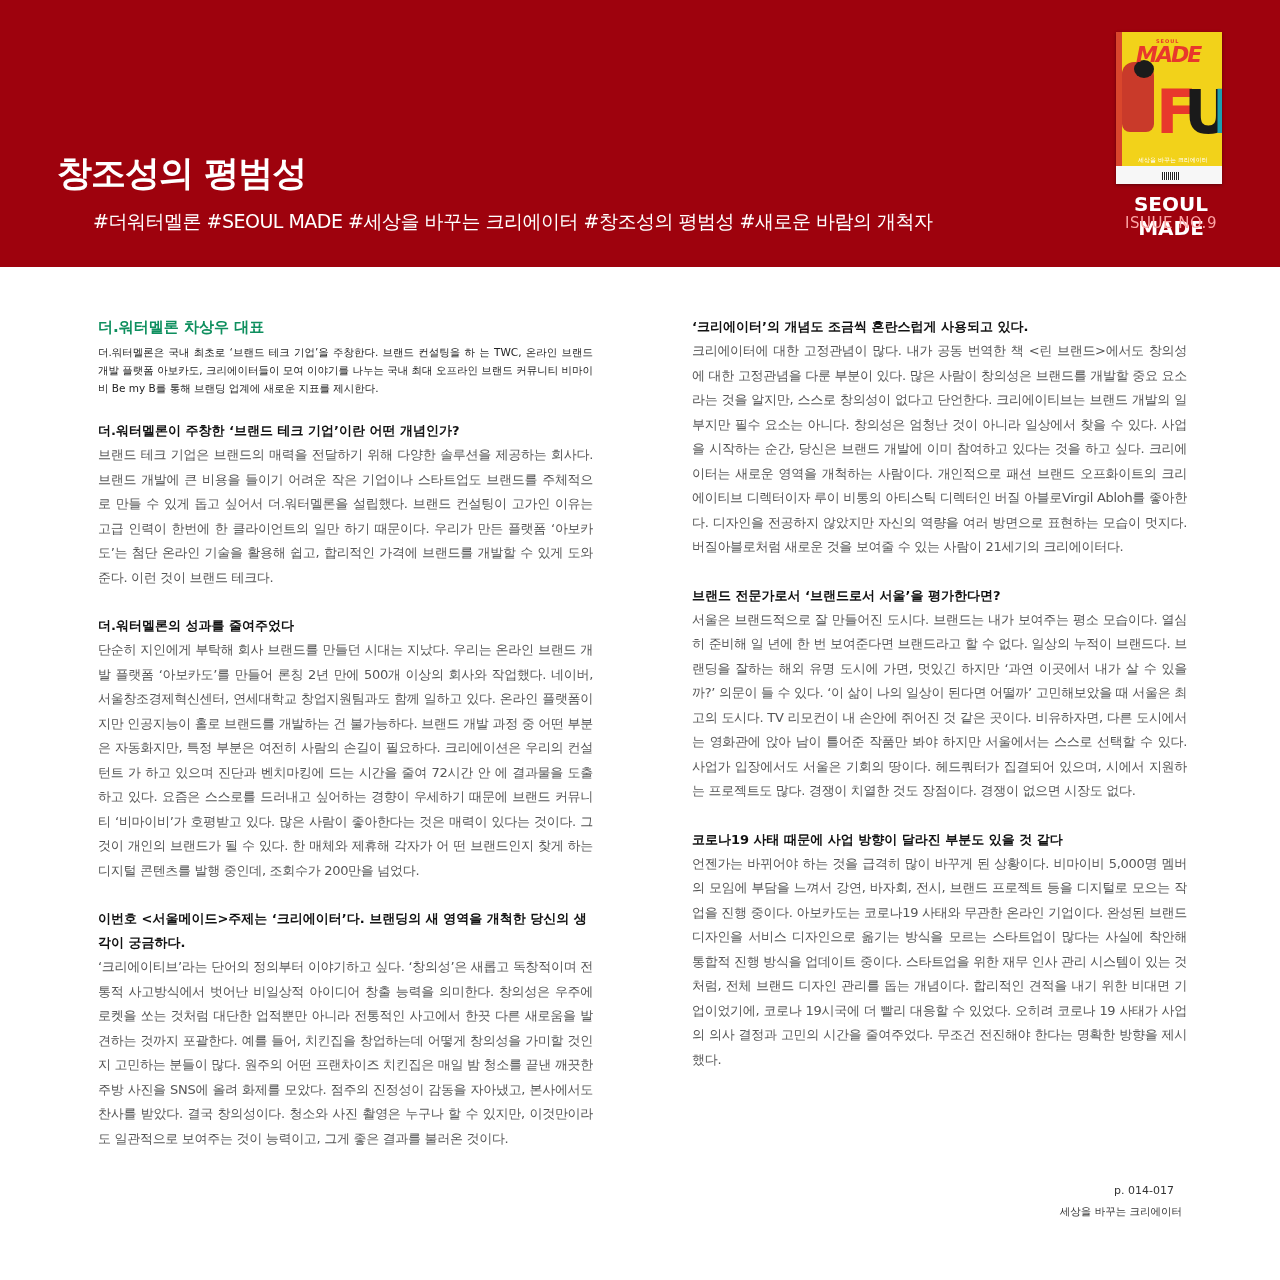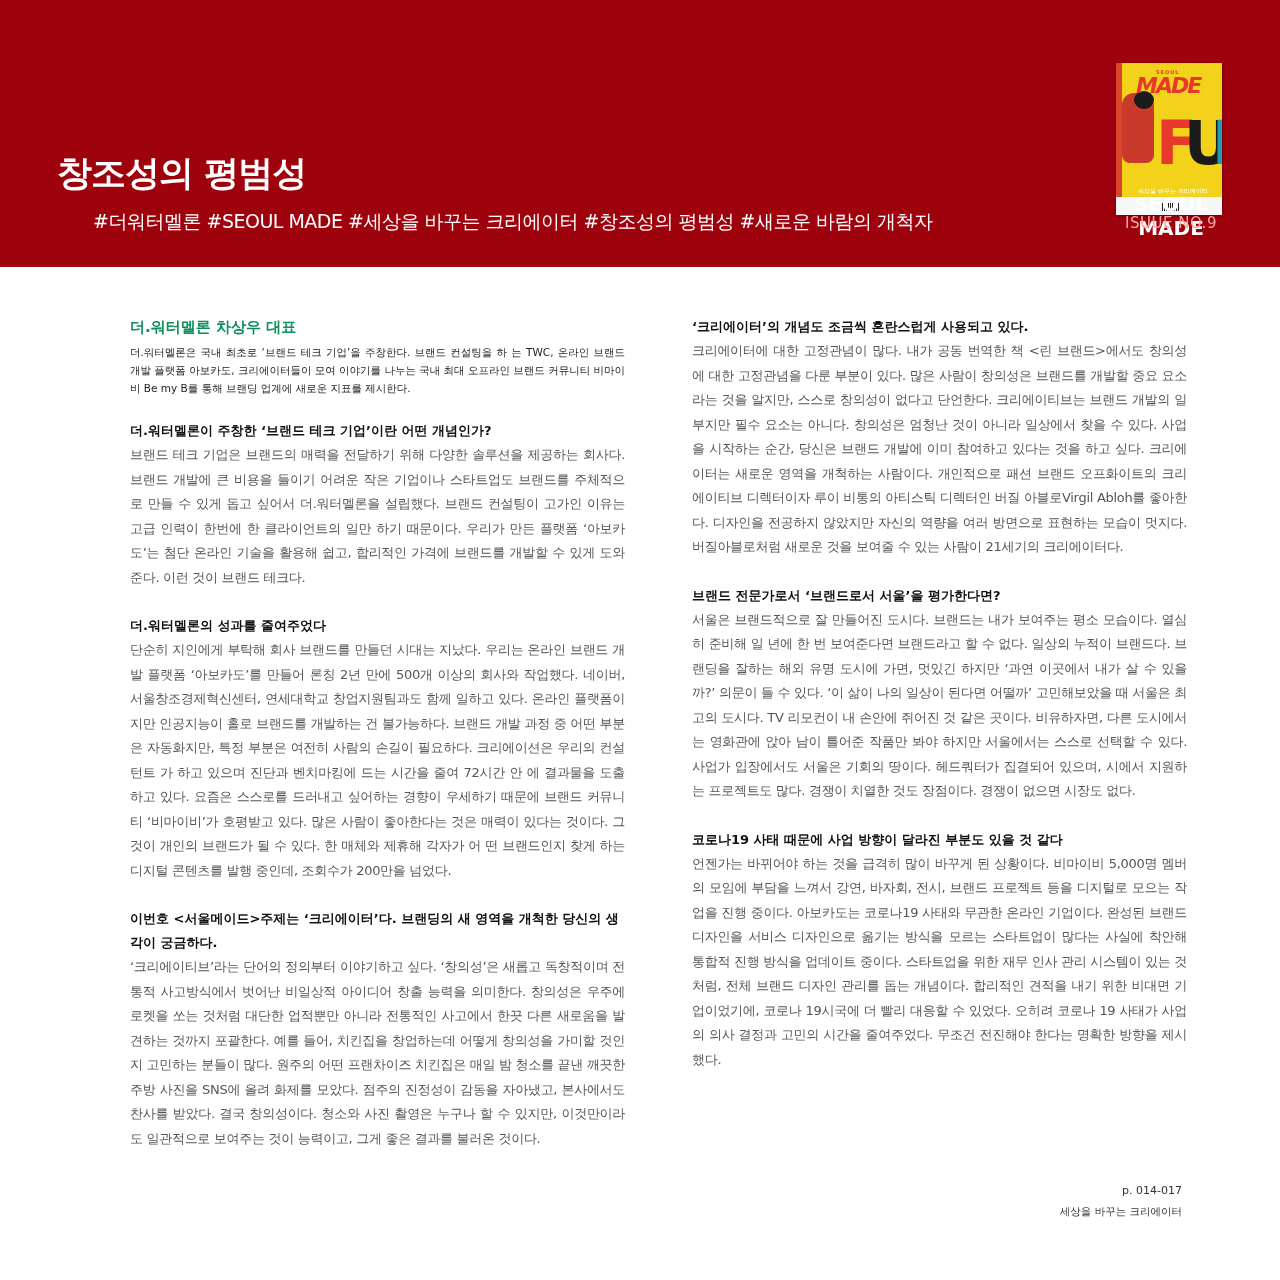--- a/index.html
+++ b/index.html
@@ -15,21 +15,20 @@
       font-size: 35px; font-weight: bold; color: #ffffff; letter-spacing: -1px;
     }
     .header-tags {
       position: absolute; left: 57px; top: 209px;
       font-size: 19px; color: #ffffff; letter-spacing: -0.5px; white-space: nowrap; margin-left: 36px;
     }
     .cover {
       position: absolute; left: 1116px; top: 32px; width: 106px; height: 152px;
       background: #f2d21a; overflow: hidden;
       box-shadow: 0 1px 3px rgba(0,0,0,0.4);
-      margin-top: 31px;
     }
     .cover-spine { position: absolute; left: 0; top: 0; width: 6px; height: 100%; background: #d9462c; }
     .cover-seoul { position: absolute; left: 40px; top: 6px; font-size: 5px; color: #e8382c; font-weight: bold; letter-spacing: 1px; }
     .cover-made { position: absolute; left: 20px; top: 10px; font-size: 22px; color: #e8382c; font-weight: bold; letter-spacing: -2px; font-style: italic; }
     .cover-fun-f { position: absolute; left: 40px; top: 45px; font-size: 60px; font-weight: bold; color: #e8382c; }
     .cover-fun-u { position: absolute; left: 68px; top: 45px; font-size: 60px; font-weight: bold; color: #1a1a1a; }
     .cover-fun-n { position: absolute; left: 96px; top: 45px; font-size: 60px; font-weight: bold; color: #1d9fb0; }
     .cover-person { position: absolute; left: 6px; top: 30px; width: 32px; height: 70px; background: #c93a2a; border-radius: 12px 14px 8px 8px; }
     .cover-head { position: absolute; left: 18px; top: 28px; width: 20px; height: 18px; background: #1b1b1b; border-radius: 50%; }
     .cover-caption { position: absolute; left: 22px; top: 124px; font-size: 6px; color: #ffffff; white-space: nowrap; }
@@ -39,30 +38,30 @@
     .mag-name {
       position: absolute; left: 1110px; top: 192px; width: 122px; text-align: center;
       font-size: 20px; font-weight: bold; color: #ffffff; letter-spacing: 0px;
     }
     .mag-issue {
       position: absolute; left: 1110px; top: 214px; width: 122px; text-align: center;
       font-size: 15px; color: #fca5a5; letter-spacing: 0.5px;
     }
 
     .col { position: absolute; top: 315px; width: 495px; }
-    .col-left { left: 98px; margin-left: 32px; }
+    .col-left { left: 98px; }
     .col-right { left: 692px; }
 
     .person-name { font-size: 15px; font-weight: bold; color: #0e8f5e; line-height: 24px; margin-bottom: 4px; }
     .intro { font-size: 10.5px; color: #222; line-height: 18px; text-align: justify; margin-bottom: 22px; }
 
     .q { font-size: 13px; font-weight: bold; color: #111; line-height: 24px; }
     .a { font-size: 13px; color: #555; line-height: 24.5px; text-align: justify; margin-bottom: 24px; letter-spacing: -0.3px; }
 
-    .page-ref { position: absolute; right: 98px; top: 1184px; font-size: 11px; color: #333; text-align: right; }
+    .page-ref { position: absolute; right: 106px; top: 1184px; font-size: 11px; color: #333; text-align: right; }
     .page-sub { position: absolute; right: 98px; top: 1205px; font-size: 10.5px; color: #333; text-align: right; }
   </style>
 </head>
 <body>
 
 <div class="header">
   <div class="header-title">창조성의 평범성</div>
   <div class="header-tags">#더워터멜론 #SEOUL MADE #세상을 바꾸는 크리에이터 #창조성의 평범성 #새로운 바람의 개척자</div>
 
   <div class="cover">

